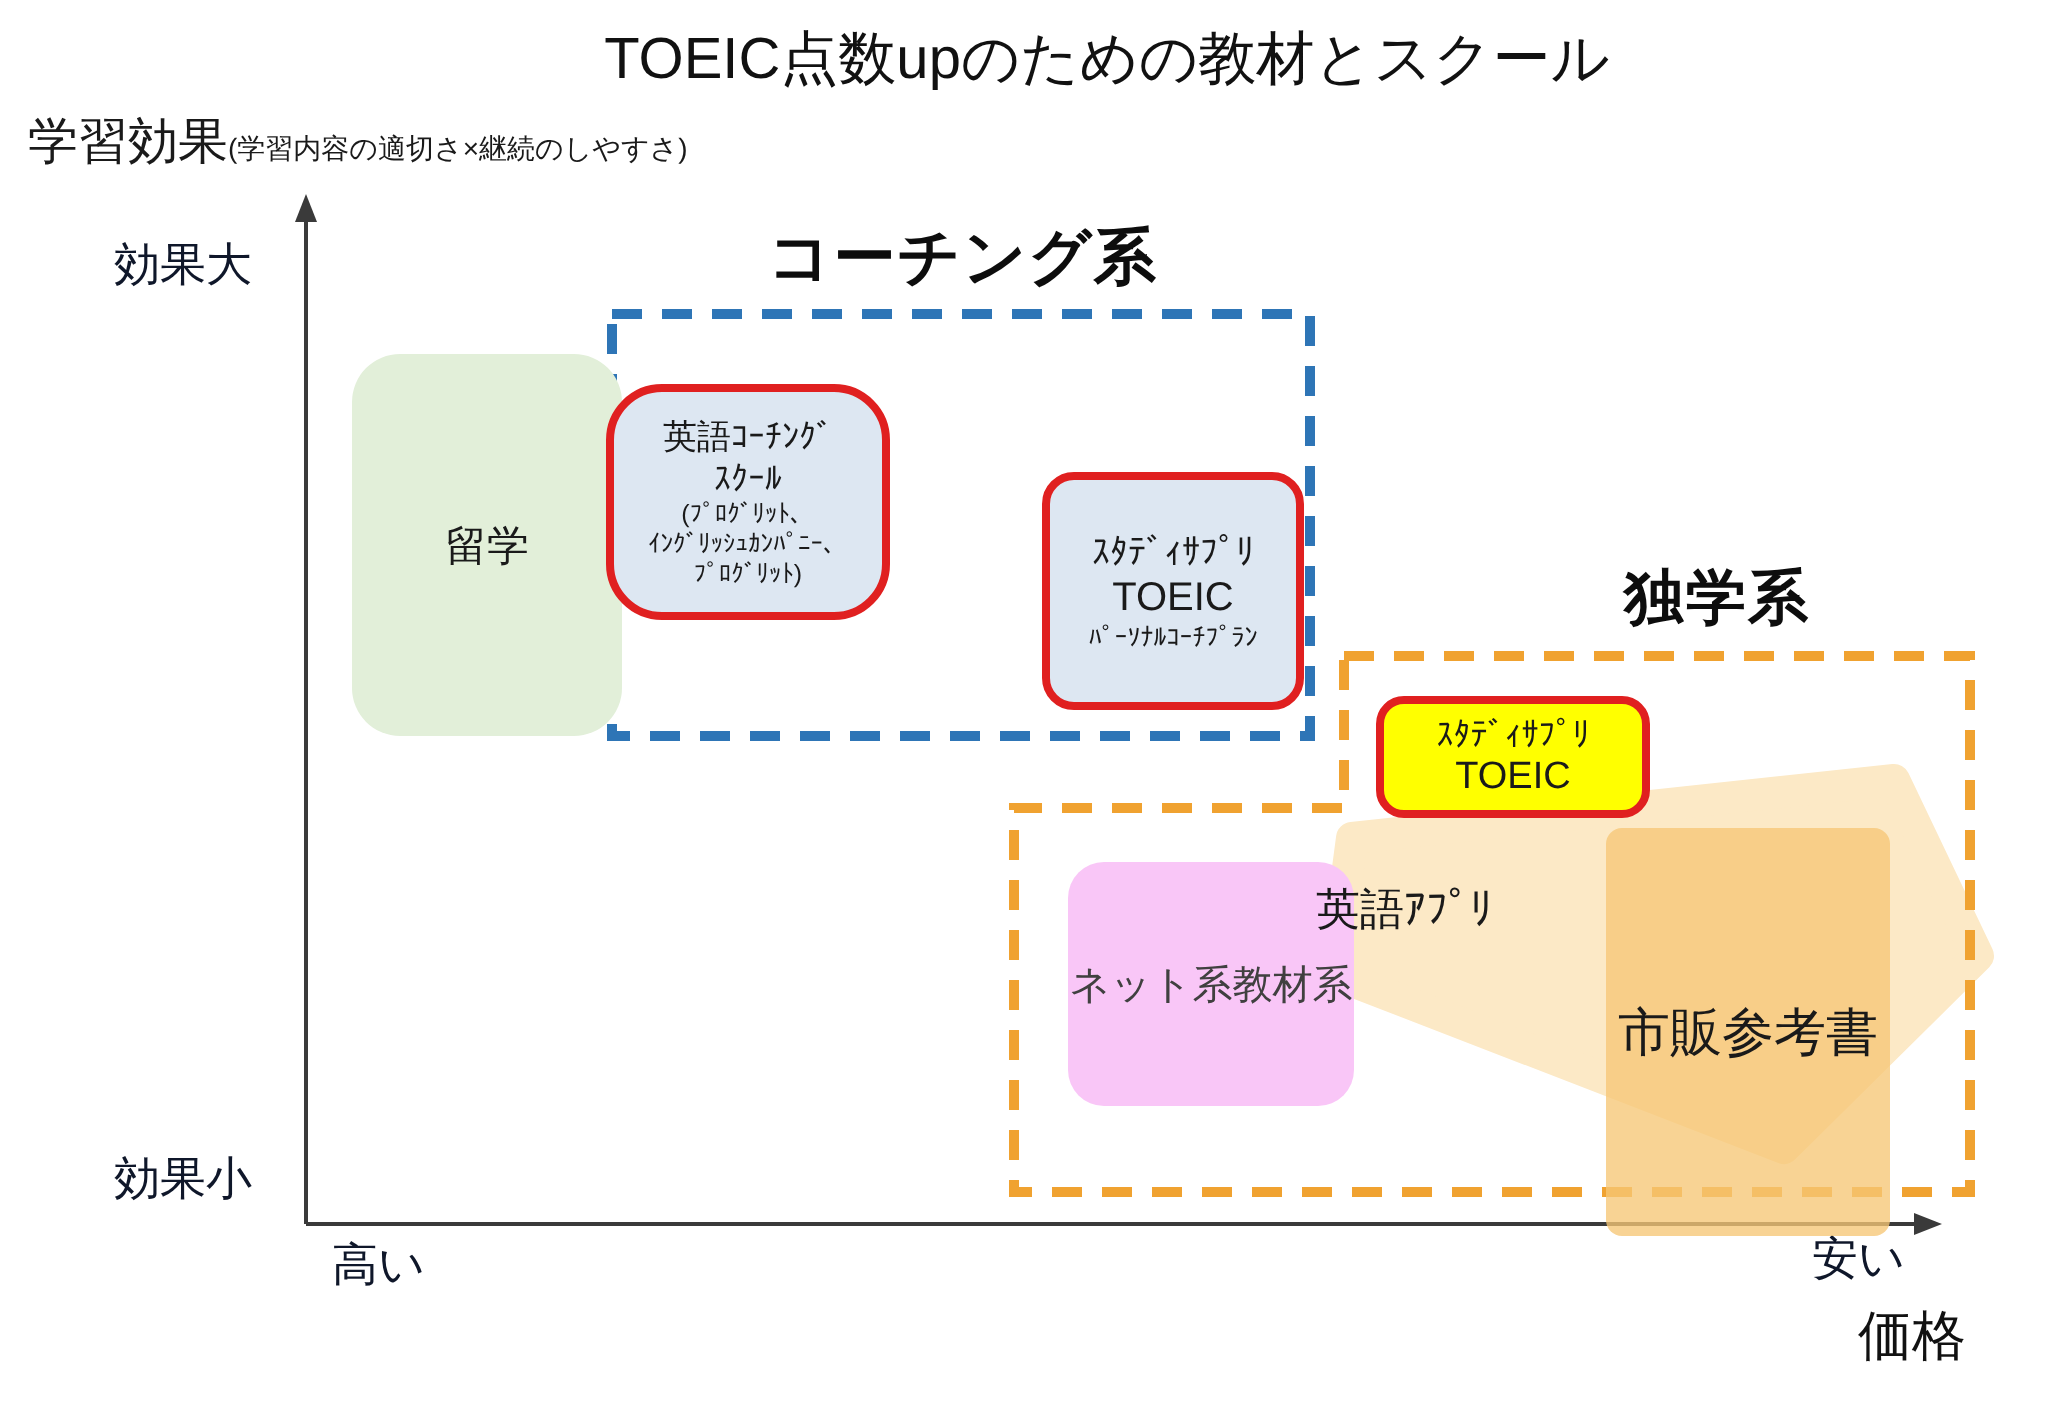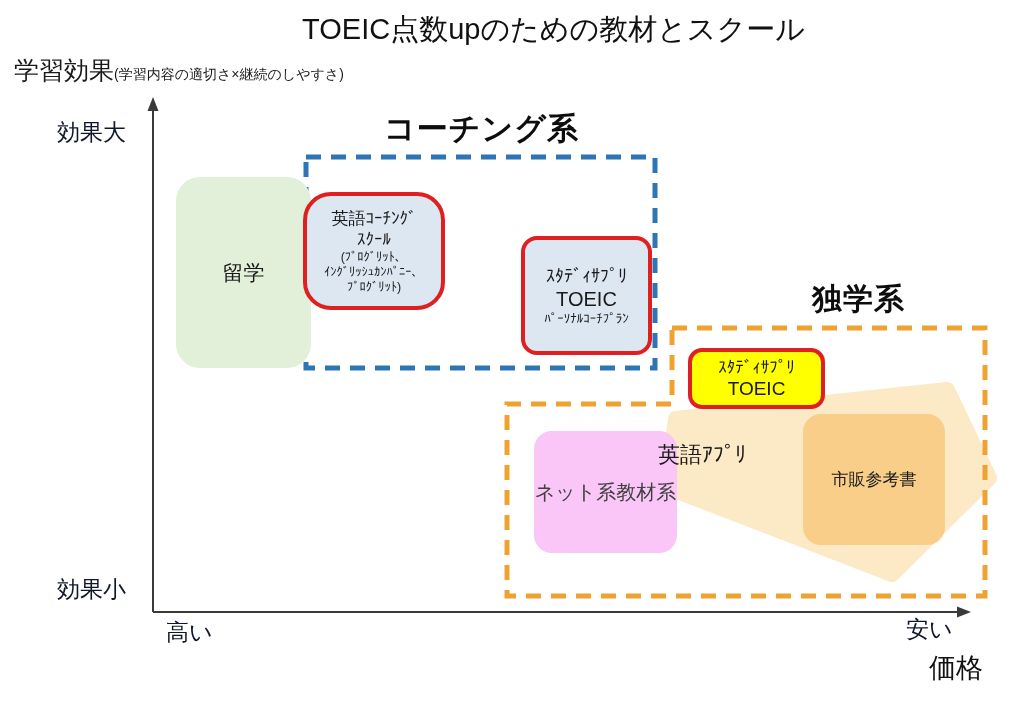--- a/index.html
+++ b/index.html
@@ -29,22 +29,22 @@
   #sapuri-coach-box{left:521px;top:236px;width:131px;height:119px;border-radius:16px;}
   #sapuri-coach-box .l1{font-size:18px;line-height:22px;}
   #sapuri-coach-box .l2{font-size:20px;line-height:24px;}
   #sapuri-coach-box .sub{font-size:13px;line-height:16px;}
   #sapuri-box{left:688px;top:348px;width:137px;height:61px;border-radius:14px;
         background:#ffff00;}
   #sapuri-box .l1{font-size:17px;line-height:20px;}
   #sapuri-box .l2{font-size:19px;line-height:22px;}
   #net-box{left:534px;top:431px;width:143px;height:122px;border-radius:18px;
         background:#f9c6f7;font-size:20px;color:#404040;}
-  #shihan-box{left:803px;top:414px;width:142px;height:131px;border-radius:18px;
-        background:rgba(246,198,118,0.78);font-size:17px;}
+  #shihan-box{left:803px;top:414px;width:142px;height:204px;border-radius:8px;
+        background:rgba(246,198,118,0.78);font-size:26px;}
   #eigo-app-label{left:612px;top:440px;width:180px;text-align:center;font-size:22px;}
   svg{position:absolute;left:0;top:0;}
 </style>
 </head>
 <body>
 <div id="canvas">
 
   <svg width="1024" height="707" viewBox="0 0 1024 707">
 
     <polygon points="676,419 947,390 989,478 892,574 667,487" fill="#fce9c6" stroke="#fce9c6" stroke-width="16" stroke-linejoin="round"></polygon>

